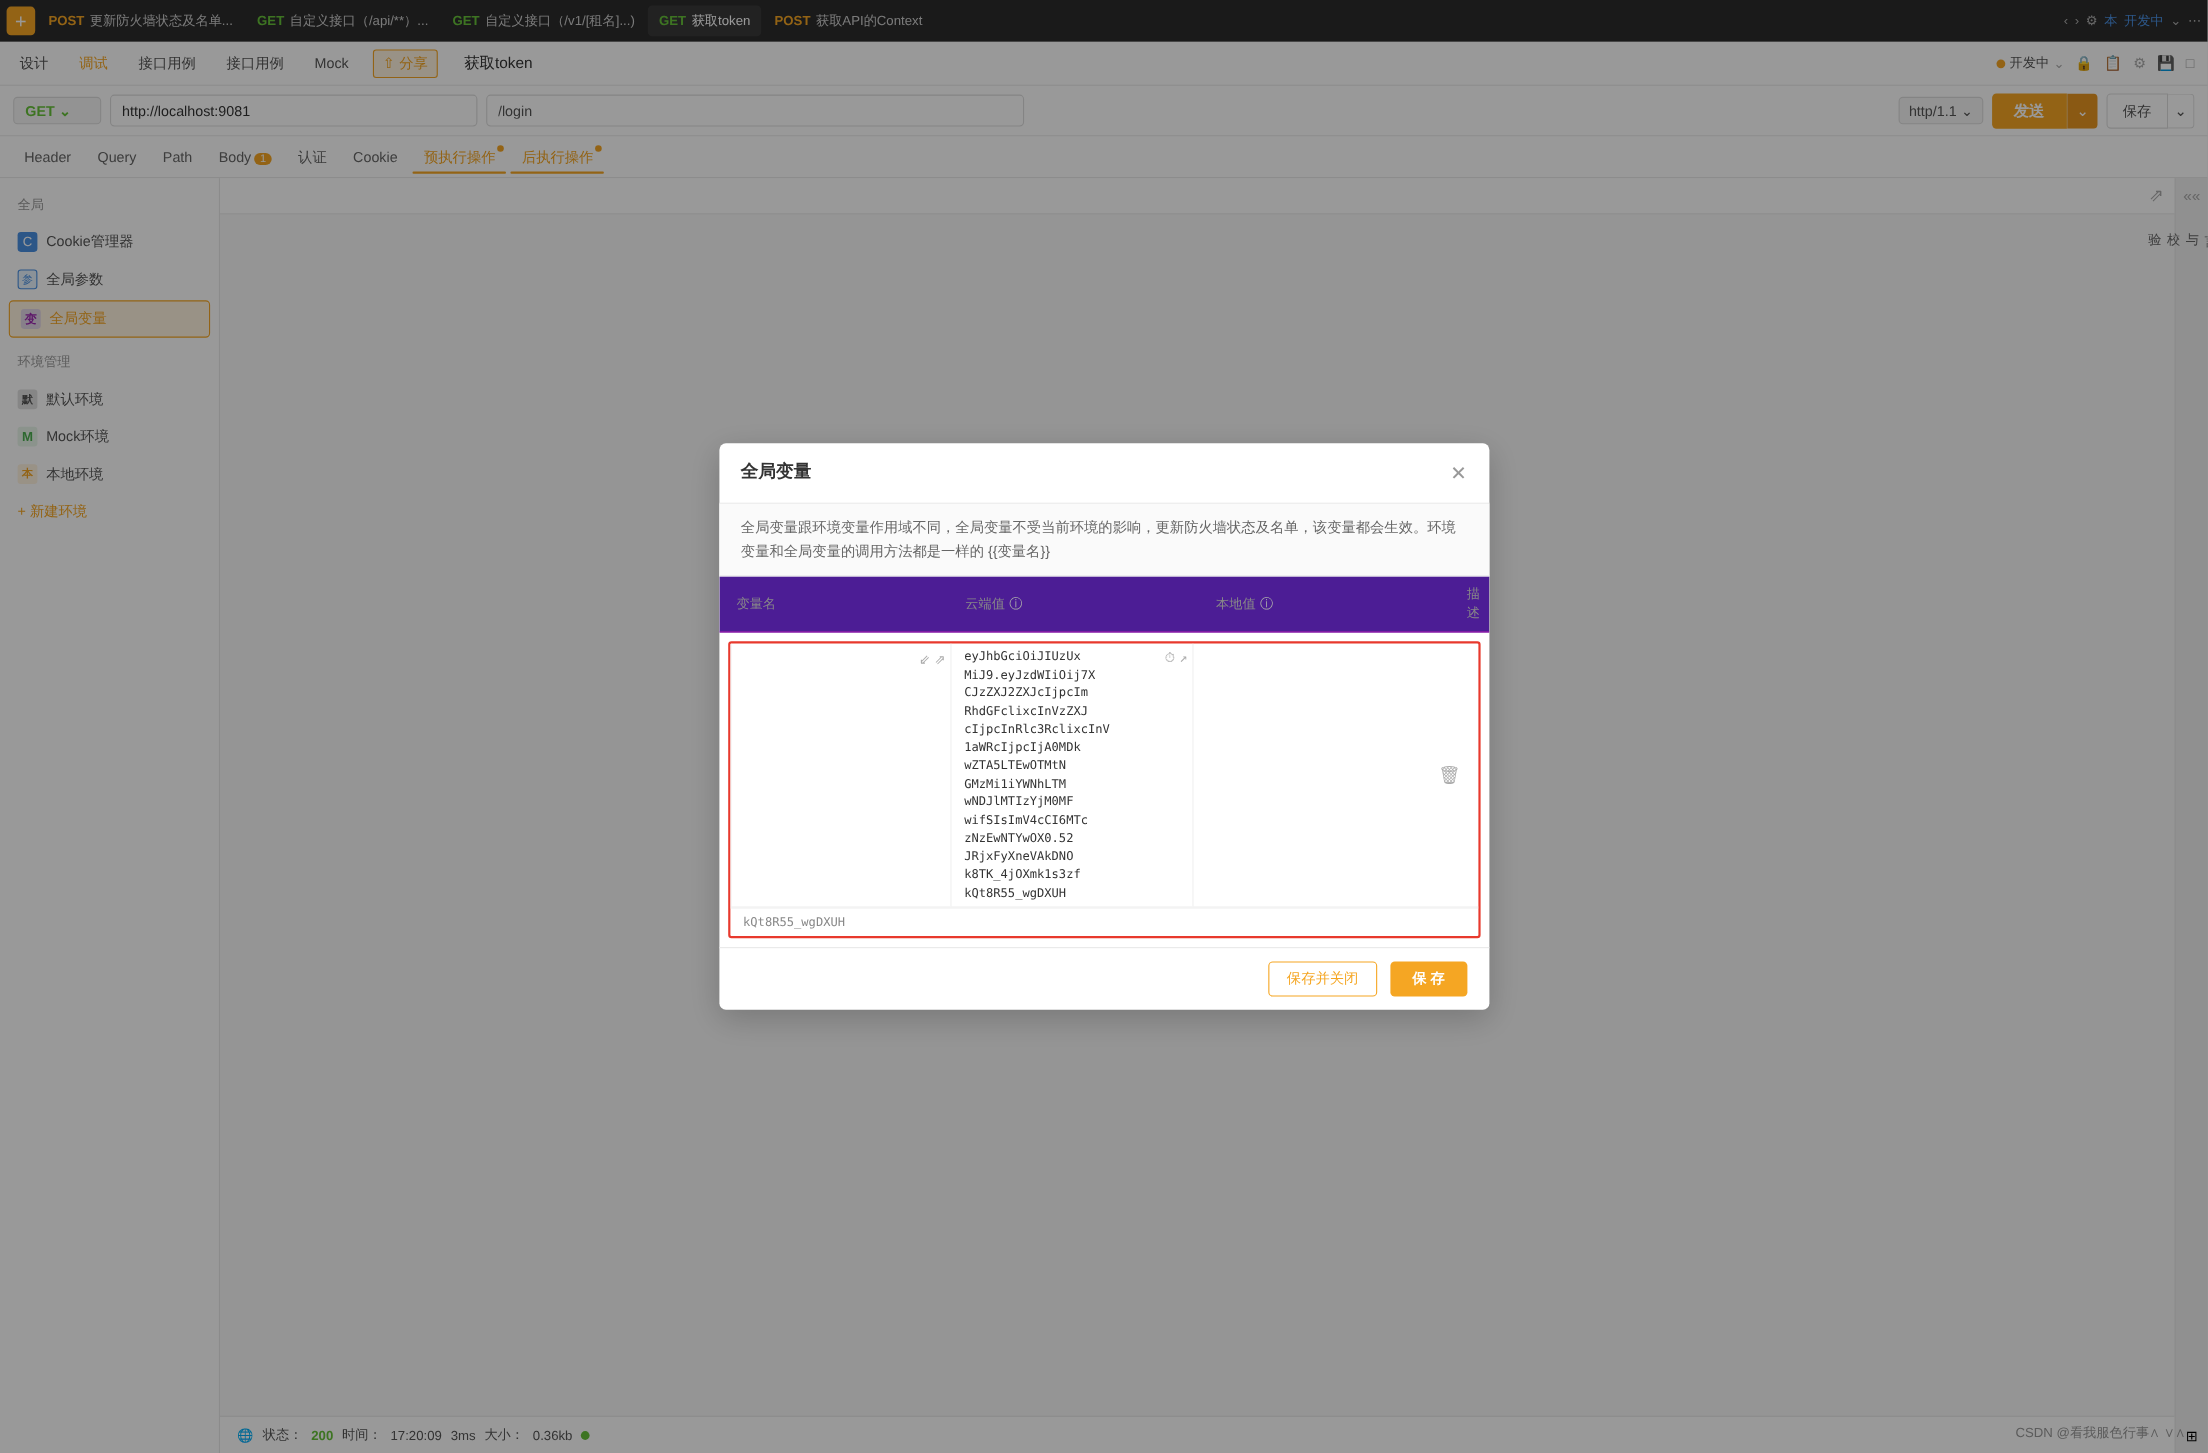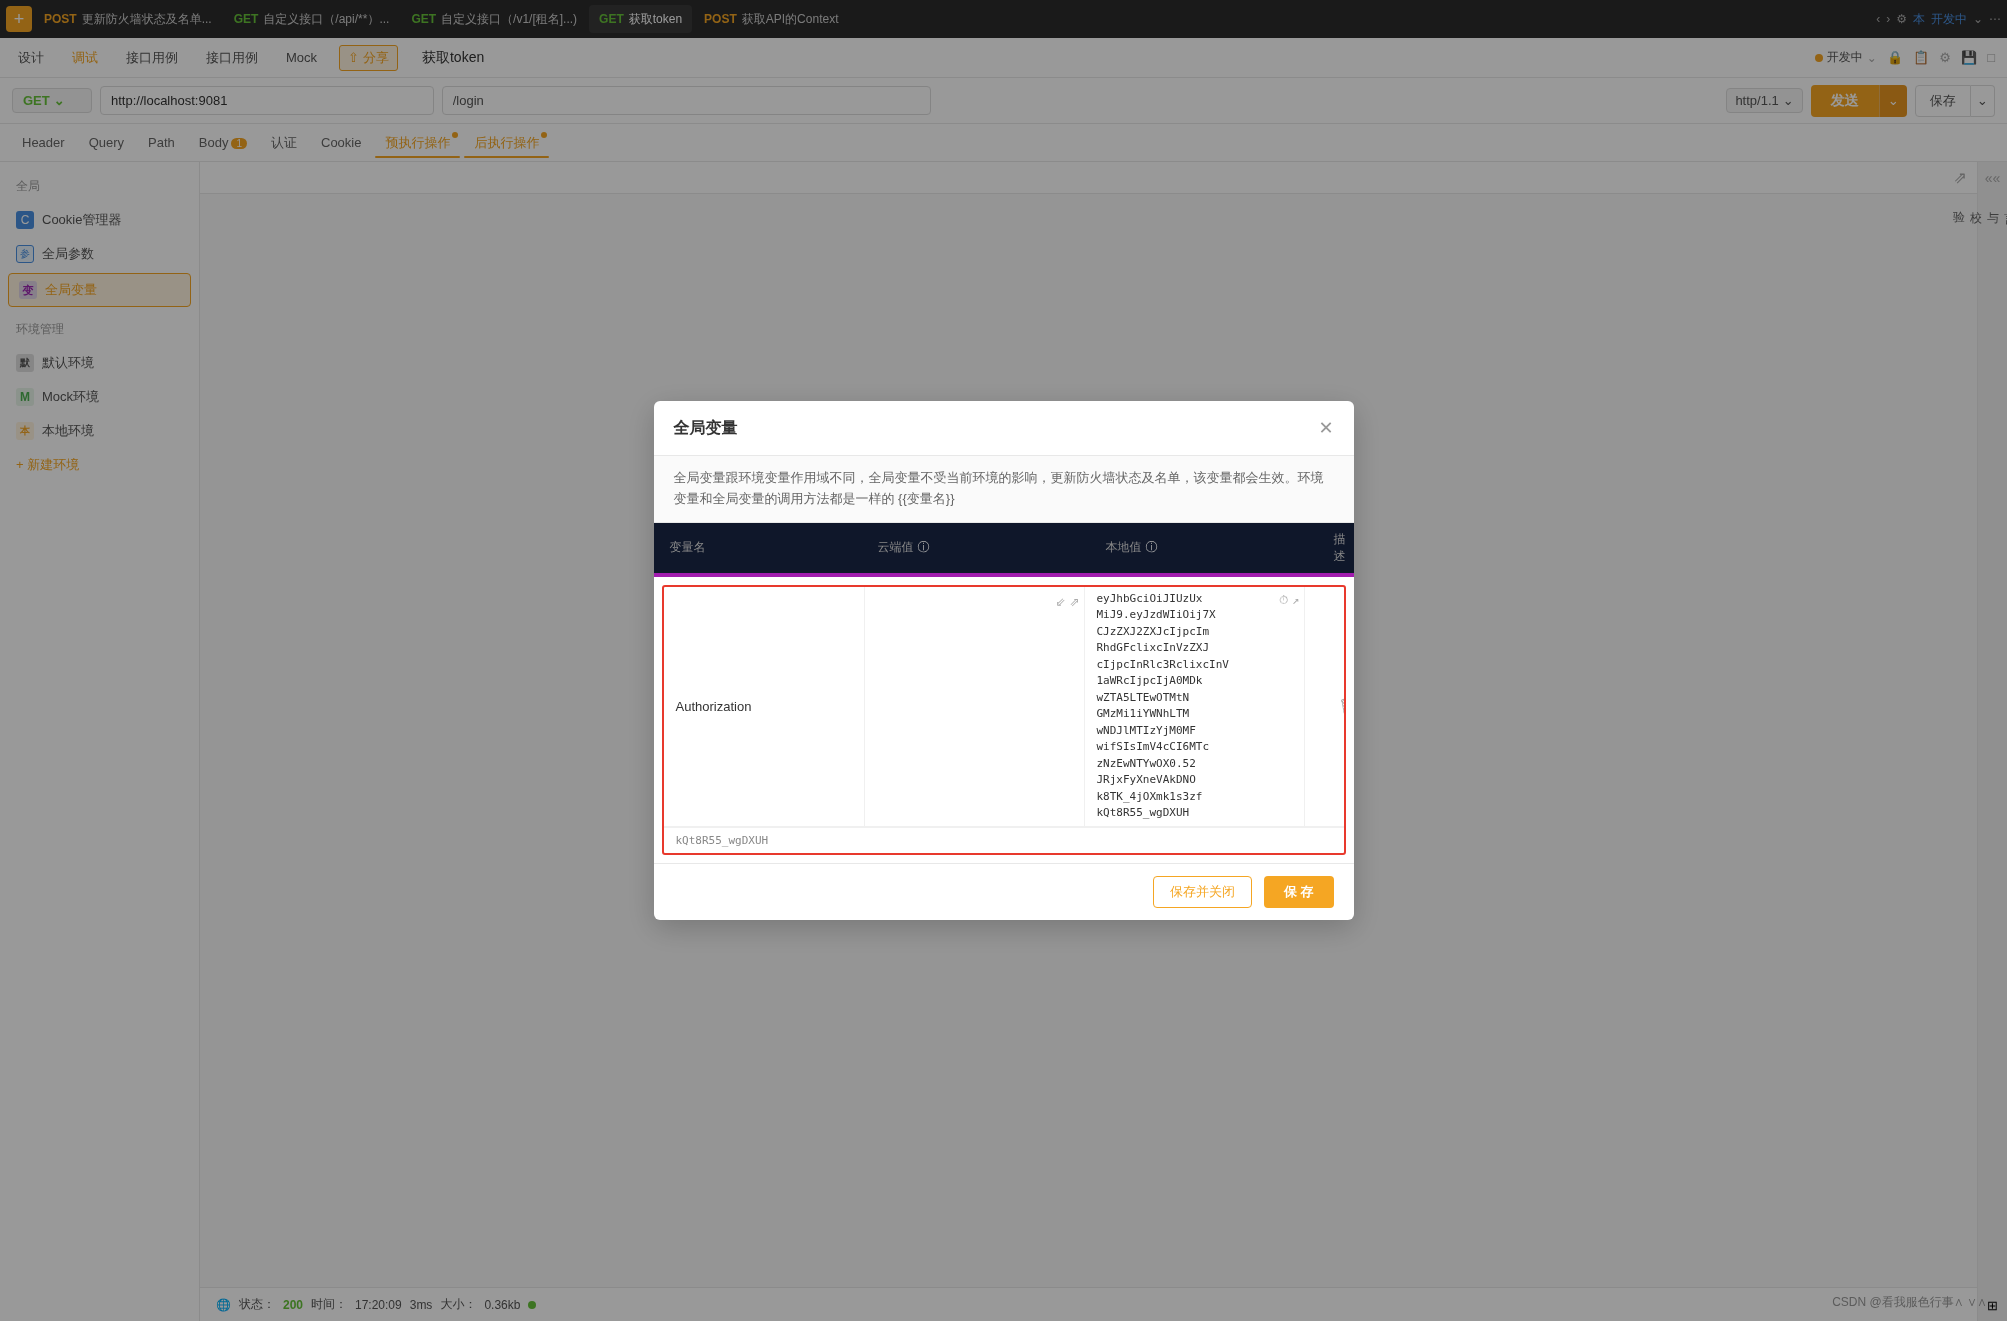--- a/index.html
+++ b/index.html
@@ -95,21 +95,21 @@
       display: flex; flex-direction: column; box-shadow: 0 8px 30px rgba(0,0,0,0.2);
     }
     .modal-header {
       display: flex; align-items: center; justify-content: space-between;
       padding: 16px 20px; border-bottom: 1px solid #e8e8e8;
     }
     .modal-title { font-size: 16px; font-weight: 600; color: #333; }
     .modal-close { cursor: pointer; color: #999; font-size: 18px; }
     .modal-desc { padding: 12px 20px; font-size: 13px; color: #666; line-height: 1.6; background: #fafafa; border-bottom: 1px solid #e8e8e8; }
     .modal-body { flex: 1; overflow: hidden; display: flex; flex-direction: column; }
-    .table-header { display: grid; grid-template-columns: 200px 220px 220px 1fr 40px; padding: 8px 16px; background: #0f172a; border-bottom: 4px solid #a21caf; font-size: 12px; color: #888; gap: 8px; }
+    .table-header { display: grid; grid-template-columns: 200px 220px 220px 1fr 40px; padding: 8px 16px; background: #4c1d95; border-bottom: 1px solid #a21caf; font-size: 12px; color: #888; gap: 8px; }
     .table-header-cell { display: flex; align-items: center; gap: 4px; }
     .table-body { flex: 1; overflow-y: auto; border: 2px solid #e8392d; margin: 8px; border-radius: 3px; }
     .table-row { display: grid; grid-template-columns: 200px 220px 220px 1fr 40px; padding: 0; border-bottom: 1px solid #f0f0f0; align-items: stretch; gap: 0; min-height: 36px; }
     .table-cell { padding: 8px 12px; font-size: 13px; color: #333; display: flex; align-items: center; }
     .table-cell-value { display: flex; flex-direction: column; padding: 4px 12px; font-size: 12px; color: #333; font-family: monospace; overflow: hidden; border-left: 1px solid #f0f0f0; }
     .table-cell-actions { display: flex; align-items: center; justify-content: center; gap: 6px; padding: 4px; }
     .modal-footer { display: flex; align-items: center; justify-content: flex-end; gap: 12px; padding: 12px 20px; border-top: 1px solid #e8e8e8; }
     .btn-cancel { background: #fff; color: #f5a623; border: 1px solid #f5a623; border-radius: 4px; padding: 6px 16px; cursor: pointer; font-size: 13px; }
     .btn-save { background: #f5a623; color: #fff; border: none; border-radius: 4px; padding: 7px 20px; cursor: pointer; font-size: 13px; font-weight: bold; }
     .token-text { font-family: monospace; font-size: 11px; line-height: 1.5; }
@@ -328,23 +328,20 @@
         <div class="table-header-cell">
           <span>本地值</span>
           <span style="color:#aaa; font-size:12px;">ⓘ</span>
         </div>
         <div class="table-header-cell">
           <span>描述</span>
         </div>
       </div>
       <div class="table-body">
         <div class="table-row">
-          <div class="table-cell">
-            <span>Authorization</span>
-          </div>
           <div class="table-cell" style="border-left:1px solid #f0f0f0; position:relative; min-height:36px;">
             <span style="position:absolute; right:4px; top:8px; color:#aaa; font-size:12px;">⇗</span>
             <span style="position:absolute; right:18px; top:8px; color:#aaa; font-size:12px;">⇙</span>
           </div>
           <div class="table-cell-value" style="position:relative; overflow:auto; max-height:300px; min-width:0;">
             <div style="position:absolute; top:6px; right:4px; display:flex; gap:4px;">
               <span style="color:#aaa; cursor:pointer; font-size:12px;">⏱</span>
               <span style="color:#aaa; cursor:pointer; font-size:12px;">↗</span>
             </div>
             <span class="token-text">eyJhbGciOiJIUzUx<br>MiJ9.eyJzdWIiOij7X<br>CJzZXJ2ZXJcIjpcIm<br>RhdGFclixcInVzZXJ<br>cIjpcInRlc3RclixcInV<br>1aWRcIjpcIjA0MDk<br>wZTA5LTEwOTMtN<br>GMzMi1iYWNhLTM<br>wNDJlMTIzYjM0MF<br>wifSIsImV4cCI6MTc<br>zNzEwNTYwOX0.52<br>JRjxFyXneVAkDNO<br>k8TK_4jOXmk1s3zf<br>kQt8R55_wgDXUH</span>

